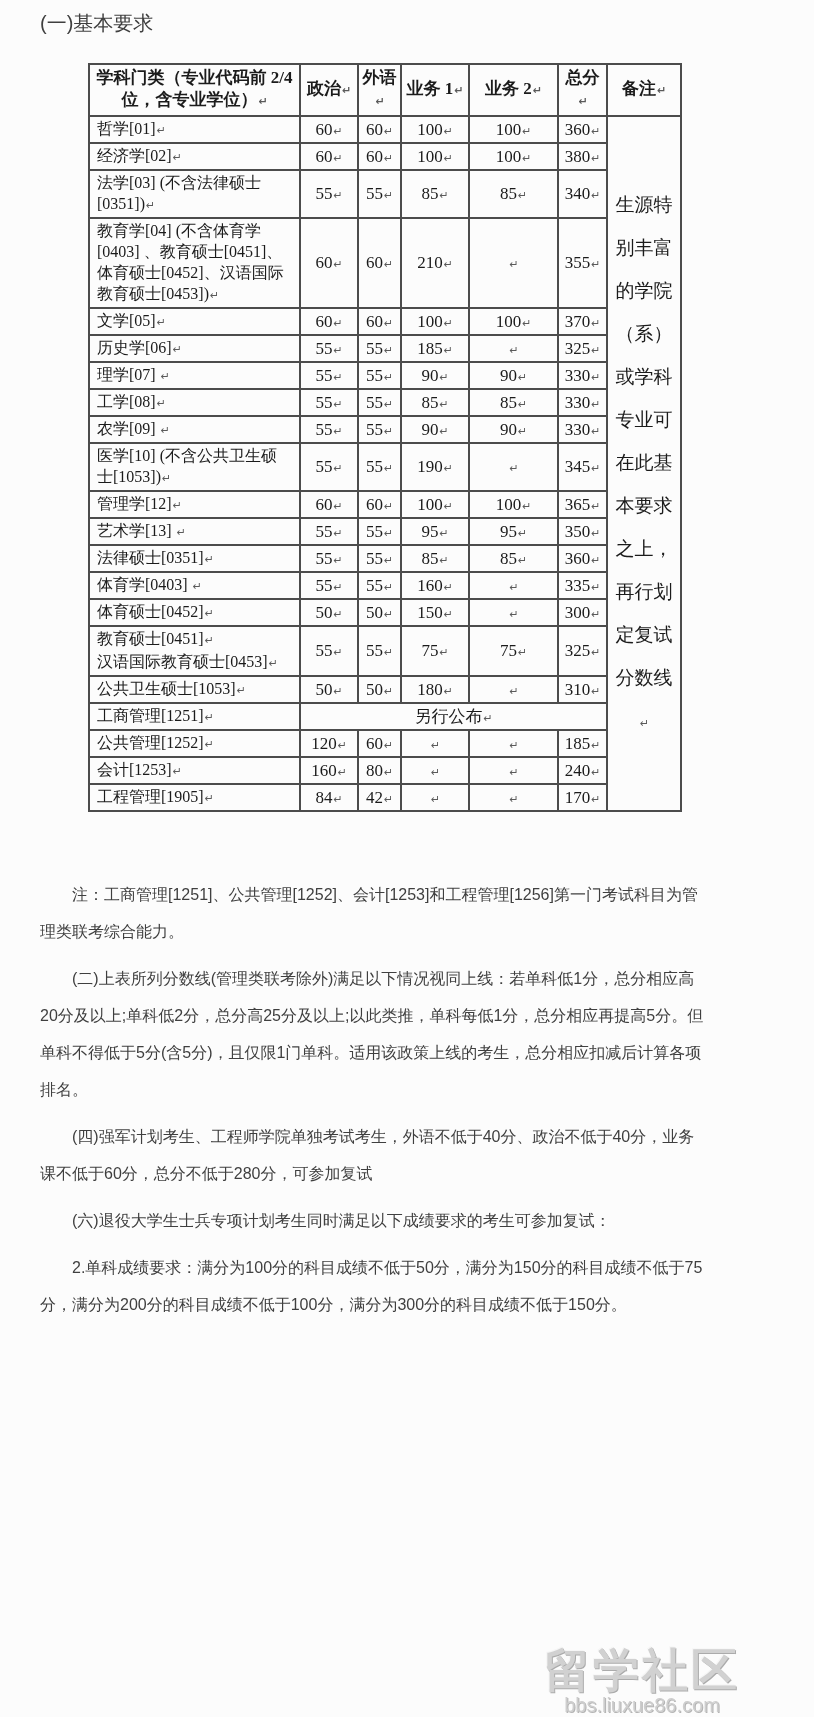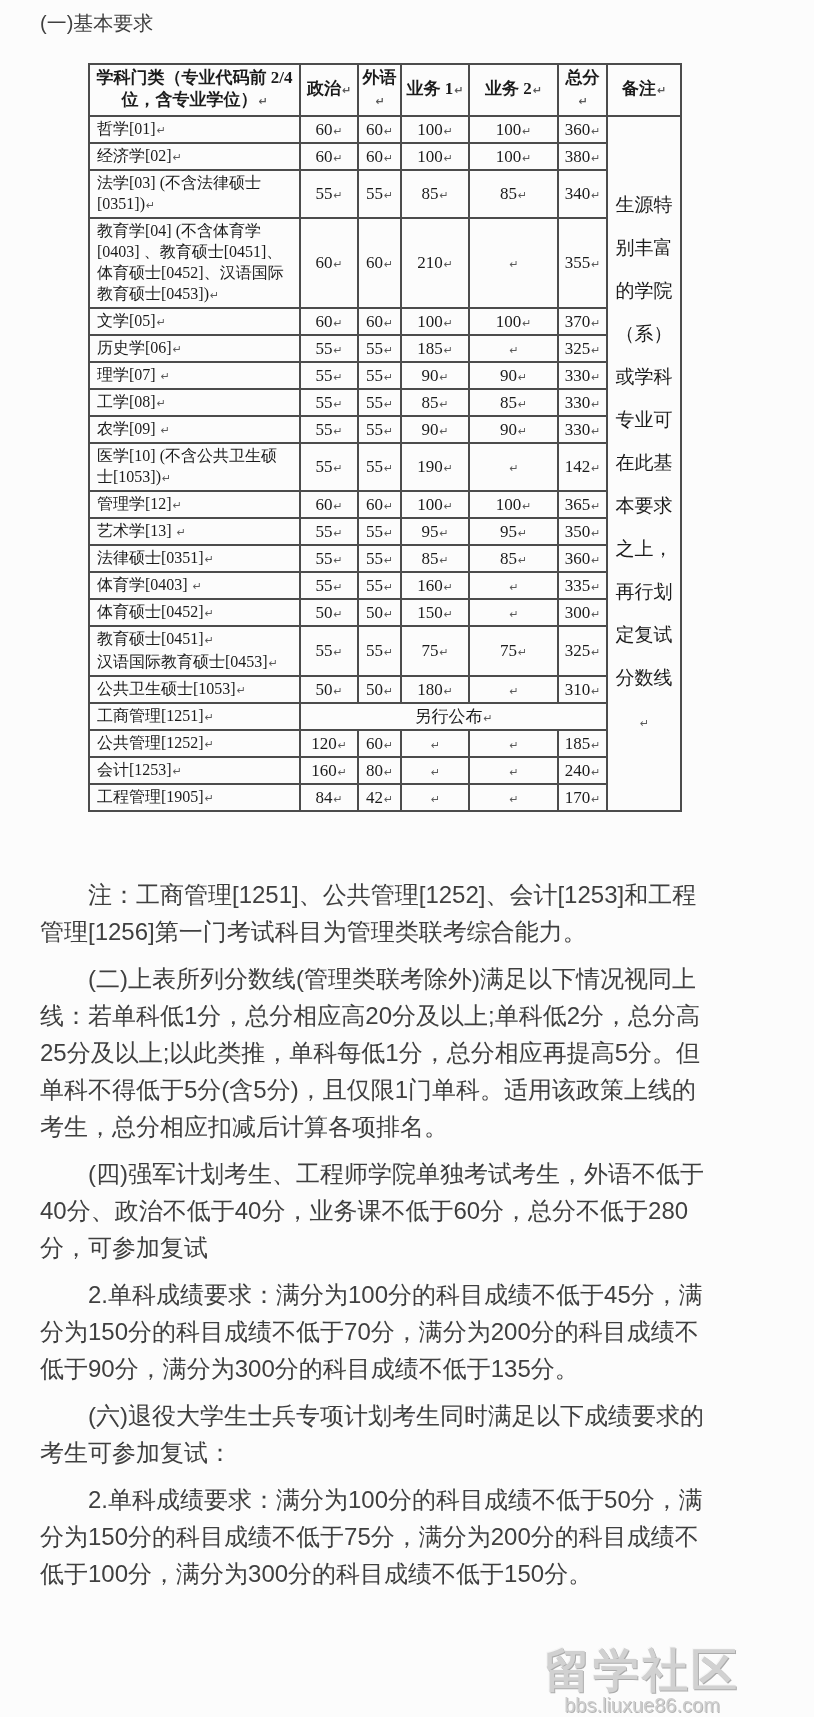--- a/index.html
+++ b/index.html
@@ -65,21 +65,21 @@
   .pm::after {
     content: "\21B5";
     font-family: "DejaVu Sans", sans-serif;
     font-size: 11px;
     color: #5a5a5a;
     margin-left: 1px;
   }
   
   .paragraphs { margin-top: 64px; }
   .paragraphs p {
-    font-size: 24px;
+    font-size: 16px;
     line-height: 37px;
     text-indent: 2em;
     margin: 0 0 10px 0;
     color: #3f3f3f;
   }
   
   .watermark {
     position: absolute;
     right: 8px; bottom: 0px;
     text-align: center;
@@ -202,21 +202,21 @@
           <td class="val"><span class="pm">90</span></td>
           <td class="val"><span class="pm">90</span></td>
           <td class="val"><span class="pm">330</span></td>
         </tr>
         <tr>
           <td class="sub"><span class="pm">医学[10] (不含公共卫生硕士[1053])</span></td>
           <td class="val"><span class="pm">55</span></td>
           <td class="val"><span class="pm">55</span></td>
           <td class="val"><span class="pm">190</span></td>
           <td class="val"><span class="pm"></span></td>
-          <td class="val"><span class="pm">142</span></td>
+          <td class="val"><span class="pm">345</span></td>
         </tr>
         <tr>
           <td class="sub"><span class="pm">管理学[12]</span></td>
           <td class="val"><span class="pm">60</span></td>
           <td class="val"><span class="pm">60</span></td>
           <td class="val"><span class="pm">100</span></td>
           <td class="val"><span class="pm">100</span></td>
           <td class="val"><span class="pm">365</span></td>
         </tr>
         <tr>
@@ -295,21 +295,20 @@
           <td class="val"><span class="pm"></span></td>
           <td class="val"><span class="pm">170</span></td>
         </tr>
       </tbody>
   </table>
 
   <div class="paragraphs" id="paragraphs">
       <p>注：工商管理[1251]、公共管理[1252]、会计[1253]和工程管理[1256]第一门考试科目为管理类联考综合能力。</p>
       <p>(二)上表所列分数线(管理类联考除外)满足以下情况视同上线：若单科低1分，总分相应高20分及以上;单科低2分，总分高25分及以上;以此类推，单科每低1分，总分相应再提高5分。但单科不得低于5分(含5分)，且仅限1门单科。适用该政策上线的考生，总分相应扣减后计算各项排名。</p>
       <p>(四)强军计划考生、工程师学院单独考试考生，外语不低于40分、政治不低于40分，业务课不低于60分，总分不低于280分，可参加复试</p>
-      <p>2.单科成绩要求：满分为100分的科目成绩不低于45分，满分为150分的科目成绩不低于70分，满分为200分的科目成绩不低于90分，满分为300分的科目成绩不低于135分。</p>
       <p>(六)退役大学生士兵专项计划考生同时满足以下成绩要求的考生可参加复试：</p>
       <p>2.单科成绩要求：满分为100分的科目成绩不低于50分，满分为150分的科目成绩不低于75分，满分为200分的科目成绩不低于100分，满分为300分的科目成绩不低于150分。</p>
     </div>
 
   <div class="watermark">
     <div class="wm-title">留学社区</div>
     <div class="wm-url">bbs.liuxue86.com</div>
   </div>
 
 </div>

